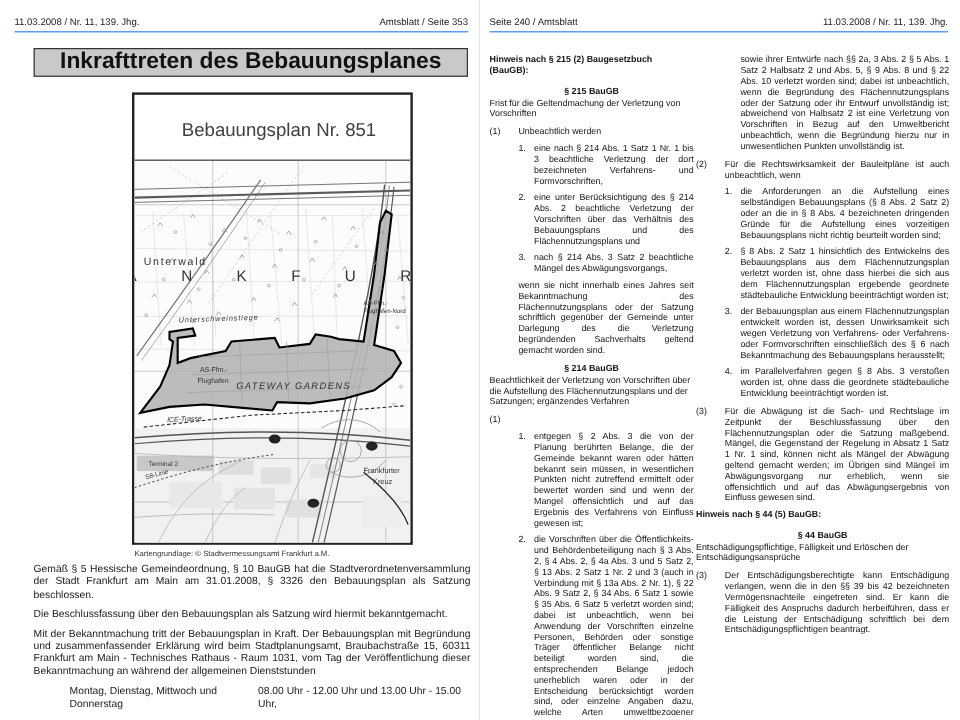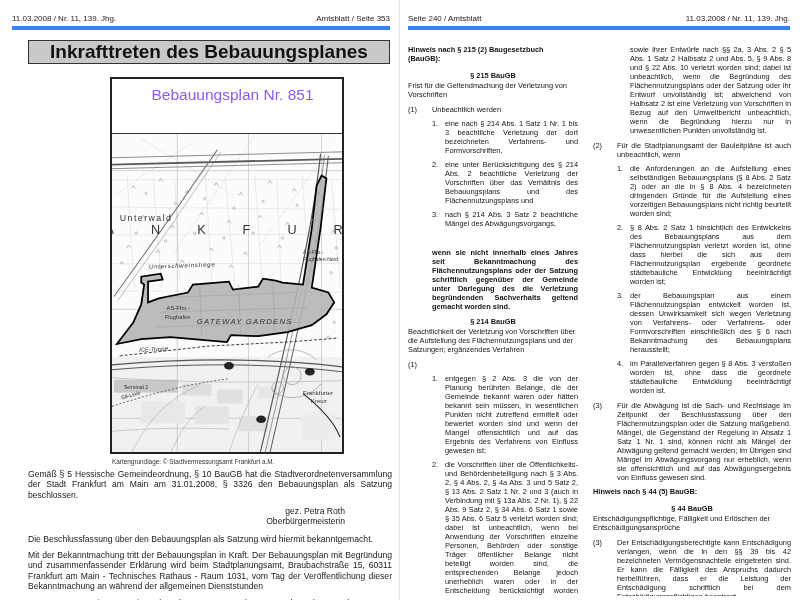--- a/index.html
+++ b/index.html
@@ -3,58 +3,58 @@
 <meta charset="utf-8">
 <style>
   html,body{margin:0;padding:0;background:#fff;}
   .spread{position:relative;width:800px;height:600px;background:#ffffff;overflow:hidden;
           font-family:"Liberation Sans","DejaVu Sans",sans-serif;color:#1a1a1a;}
   .page{position:absolute;top:0;height:600px;width:400px;overflow:hidden;}
   .page-l{left:0;} .page-r{left:400px;}
   .divider{position:absolute;left:399px;top:0;width:1px;height:600px;background:#e6e6e6;}
 
   .pghead{position:absolute;top:14px;display:flex;justify-content:space-between;
-          border-bottom:4px solid #3b82f6;padding-bottom:3px;font-size:8px;color:#222;}
+          border-bottom:1px solid #3b82f6;padding-bottom:3px;font-size:8px;color:#222;}
   .pghead-l{left:12px;right:10px;}
   .pghead-r{left:8px;right:10px;}
 
   .banner{position:absolute;left:28px;top:40px;width:362px;height:24px;background:#c9c9c9;
           border:1px solid #333;box-sizing:border-box;text-align:center;font-weight:bold;
           font-size:19px;line-height:22px;color:#111;}
 
   .mapframe{position:absolute;left:110px;top:77px;width:234px;height:377px;border:2px solid #222;
             box-sizing:border-box;background:#fff;overflow:hidden;}
-  .maptitle{text-align:center;font-size:15.5px;margin-top:7px;color:#8b5cf6;padding-left:11px;}
+  .maptitle{text-align:center;font-size:15.5px;margin-top:21px;color:#404040;padding-left:11px;}
   .mapsub{text-align:center;font-size:11px;margin-top:2px;color:#111;}
   .mapsvg{position:absolute;left:0;top:54px;width:230px;height:319px;overflow:hidden;border-top:1px solid #333;}
   .mapcaption{position:absolute;left:112px;top:458px;font-size:6.4px;color:#333;}
 
   .lp-body{position:absolute;left:28px;top:469px;width:364px;font-size:8.6px;line-height:10.4px;
            text-align:justify;}
   .lp-body p{margin:0 0 6px 0;}
   .sigblock{text-align:right;padding-right:47px;margin:2px 0 7px 0;line-height:10.2px;}
   .hrow{display:flex;margin-left:30px;text-align:left;}
   .hrow .days{width:157px;}
   .hrow .time{flex:1;}
   .hours{margin:2px 0 6px 0;}
 
-  .col-wrap{position:absolute;left:8px;top:45px;right:9px;height:551px;display:flex;gap:15px;overflow:hidden;}
+  .col-wrap{position:absolute;left:8px;top:45px;right:9px;height:551px;display:flex;gap:2px;overflow:hidden;}
   .cA{width:170px;flex:none;}
   .cB{flex:1;}
   .legal{font-size:7.4px;line-height:9px;color:#151515;}
   .legal .hb{font-weight:bold;margin:0 0 8px 0;}
   .legal .hc{font-weight:bold;text-align:center;margin:6px 0 1px 0;}
   .legal .pp{margin:0 0 5px 0;}
   .legal .pn{display:flex;margin:6px 0 5px 0;}
   .legal .pn .mk{width:24px;flex:none;}
   .legal .pn .tx{flex:1;text-align:justify;}
   .legal .li{display:flex;margin:0 0 5px 24px;}
   .legal .li .mk{width:13px;flex:none;}
   .legal .li .tx{flex:1;text-align:justify;}
-  .legal .cont{margin:20px 0 5px 24px;text-align:justify;font-weight:bold;}
+  .legal .cont{margin:5px 0 5px 24px;text-align:justify;}
   .legal .cont2{margin:0 0 5px 37px;text-align:justify;}
 
   svg text{fill:#333;}
 </style>
 </head>
 <body>
 
 <div class="spread">
 
   <div class="page page-l">
@@ -237,24 +237,20 @@
           <ellipse cx="153" cy="288" rx="5" ry="3.8" fill="#222"></ellipse>
           <text x="153" y="290" font-size="4.6" fill="#fff" text-anchor="middle">23</text>
         </g>
       </svg>
     </div>
 
     <div class="mapcaption">Kartengrundlage: © Stadtvermessungsamt Frankfurt a.M.</div>
 
     <div class="lp-body">
       <p>Gemäß § 5 Hessische Gemeindeordnung, § 10 BauGB hat die Stadtverordnetenversammlung der Stadt Frankfurt am Main am 31.01.2008, § 3326 den Bebauungsplan als Satzung beschlossen.</p>
-      <div class="sigblock">
-        <div>gez. Petra Roth</div>
-        <div>Oberbürgermeisterin</div>
-      </div>
       <p>Die Beschlussfassung über den Bebauungsplan als Satzung wird hiermit bekanntgemacht.</p>
       <p>Mit der Bekanntmachung tritt der Bebauungsplan in Kraft. Der Bebauungsplan mit Begründung und zusammenfassender Erklärung wird beim Stadtplanungsamt, Braubachstraße 15, 60311 Frankfurt am Main - Technisches Rathaus - Raum 1031, vom Tag der Veröffentlichung dieser Bekanntmachung an während der allgemeinen Dienststunden</p>
       <div class="hours" id="hours">
           <div class="hrow">
             <span class="days">Montag, Dienstag, Mittwoch und Donnerstag</span>
             <span class="time">08.00 Uhr - 12.00 Uhr und 13.00 Uhr - 15.00 Uhr,</span>
           </div>
         </div>
 
     </div>
@@ -298,21 +294,21 @@
           </div>
           <div class="li">
             <span class="mk">2.</span>
             <span class="tx">die Vorschriften über die Öffentlichkeits- und Behördenbeteiligung nach § 3 Abs. 2, § 4 Abs. 2, § 4a Abs. 3 und 5 Satz 2, § 13 Abs. 2 Satz 1 Nr. 2 und 3 (auch in Verbindung mit § 13a Abs. 2 Nr. 1), § 22 Abs. 9 Satz 2, § 34 Abs. 6 Satz 1 sowie § 35 Abs. 6 Satz 5 verletzt worden sind; dabei ist unbeachtlich, wenn bei Anwendung der Vorschriften einzelne Personen, Behörden oder sonstige Träger öffentlicher Belange nicht beteiligt worden sind, die entsprechenden Belange jedoch unerheblich waren oder in der Entscheidung berücksichtigt worden sind, oder einzelne Angaben dazu, welche Arten umweltbezogener Informationen verfügbar sind, gefehlt haben, oder der Hinweis nach § 3 Abs. 2 Satz 2 Halbsatz 2 (auch in Verbindung mit § 13 Abs. 2 Satz 2 und § 13a Abs. 2 Nr. 1) gefehlt hat, oder bei Anwendung des § 13 Abs. 3 Satz 2 die Angabe darüber, dass von einer Umweltprüfung abgesehen wird, unterlassen wurde, oder bei Anwendung des § 4a Abs. 3 Satz 4 oder des § 13 (auch in Verbindung mit § 13a Abs. 2 Nr. 1) die Voraussetzungen für die Durchführung der Beteiligung nach diesen Vorschriften verkannt worden sind;</span>
           </div>
         </div>
       <div class="cB legal" id="colB">
           <div class="cont2">sowie ihrer Entwürfe nach §§ 2a, 3 Abs. 2 § 5 Abs. 1 Satz 2 Halbsatz 2 und Abs. 5, § 9 Abs. 8 und § 22 Abs. 10 verletzt worden sind; dabei ist unbeachtlich, wenn die Begründung des Flächennutzungsplans oder der Satzung oder ihr Entwurf unvollständig ist; abweichend von Halbsatz 2 ist eine Verletzung von Vorschriften in Bezug auf den Umweltbericht unbeachtlich, wenn die Begründung hierzu nur in unwesentlichen Punkten unvollständig ist.</div>
           <div class="pn">
             <span class="mk">(2)</span>
-            <span class="tx">Für die Stadtplanungsamt der Bauleitpläne ist auch unbeachtlich, wenn</span>
+            <span class="tx">Für die Rechtswirksamkeit der Bauleitpläne ist auch unbeachtlich, wenn</span>
           </div>
           <div class="li">
             <span class="mk">1.</span>
             <span class="tx">die Anforderungen an die Aufstellung eines selbständigen Bebauungsplans (§ 8 Abs. 2 Satz 2) oder an die in § 8 Abs. 4 bezeichneten dringenden Gründe für die Aufstellung eines vorzeitigen Bebauungsplans nicht richtig beurteilt worden sind;</span>
           </div>
           <div class="li">
             <span class="mk">2.</span>
             <span class="tx">§ 8 Abs. 2 Satz 1 hinsichtlich des Entwickelns des Bebauungsplans aus dem Flächennutzungsplan verletzt worden ist, ohne dass hierbei die sich aus dem Flächennutzungsplan ergebende geordnete städtebauliche Entwicklung beeinträchtigt worden ist;</span>
           </div>
           <div class="li">

